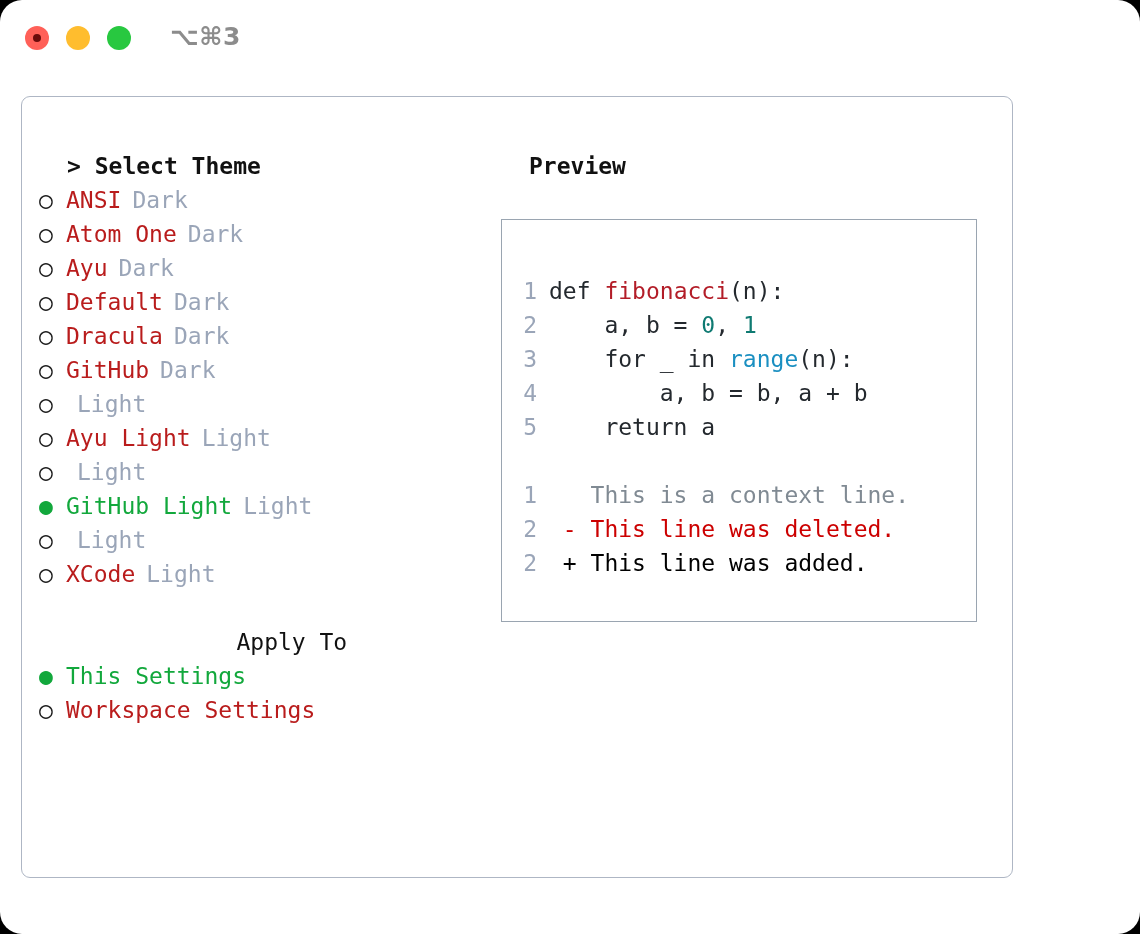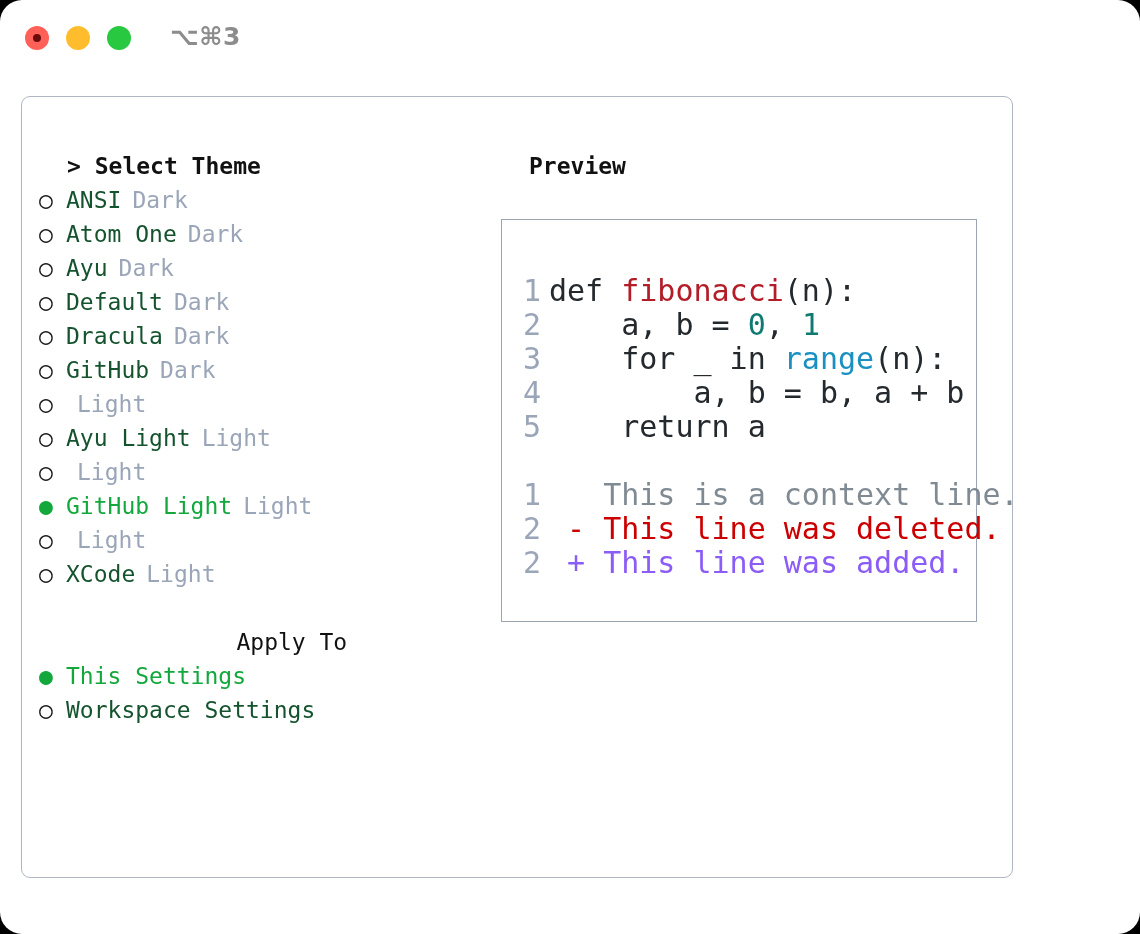--- a/index.html
+++ b/index.html
@@ -119,21 +119,21 @@
   .marker {
     display: inline-block;
     width: 27px;
     flex: 0 0 27px;
     font-size: 23px;
     line-height: 34px;
     color: #1d1d1d;
   }
   .opt.selected .marker { color: #12a83c; }
   .opt.selected .opt-label { color: #12a83c; }
-  .opt-label { color: #14532d; }
+  .opt-label { color: #b91c1c; }
   .variant {
     color: #9aa5b8;
     margin-left: 11px;
   }
   .spacer-line { height: 34px; }
   .hint {
     font-size: 23px;
     line-height: 34px;
     color: #9aa5b8;
     width: 412px;
@@ -153,39 +153,39 @@
     height: 403px;
     border: 1.5px solid #9aa5b1;
     background: #ffffff;
     box-sizing: border-box;
     position: relative;
   }
   .code {
     position: absolute;
     left: 21px;
     top: 54px;
-    font-size: 30px;
+    font-size: 23px;
     line-height: 34px;
     white-space: pre;
   }
   .code-line { height: 34px; white-space: pre; }
   .ln {
     display: inline-block;
     width: 14px;
     text-align: right;
     color: #9aa5b8;
     margin-right: 12px;
   }
   .tok-plain  { color: #24292e; }
   .tok-fn     { color: #b31d28; }
   .tok-num    { color: #0f7a72; }
   .tok-call   { color: #1a8fc1; margin-top: 8px; }
   .tok-ctx    { color: #808a93; }
   .tok-del    { color: #cc0000; }
-  .tok-add    { color: #8b5cf6; }
+  .tok-add    { color: #000000; }
   .blank-line { height: 34px; }
 </style>
 </head>
 <body>
 
 <div class="window">
 
   <div class="titlebar">
     <div class="lights">
       <div class="light red"></div>

